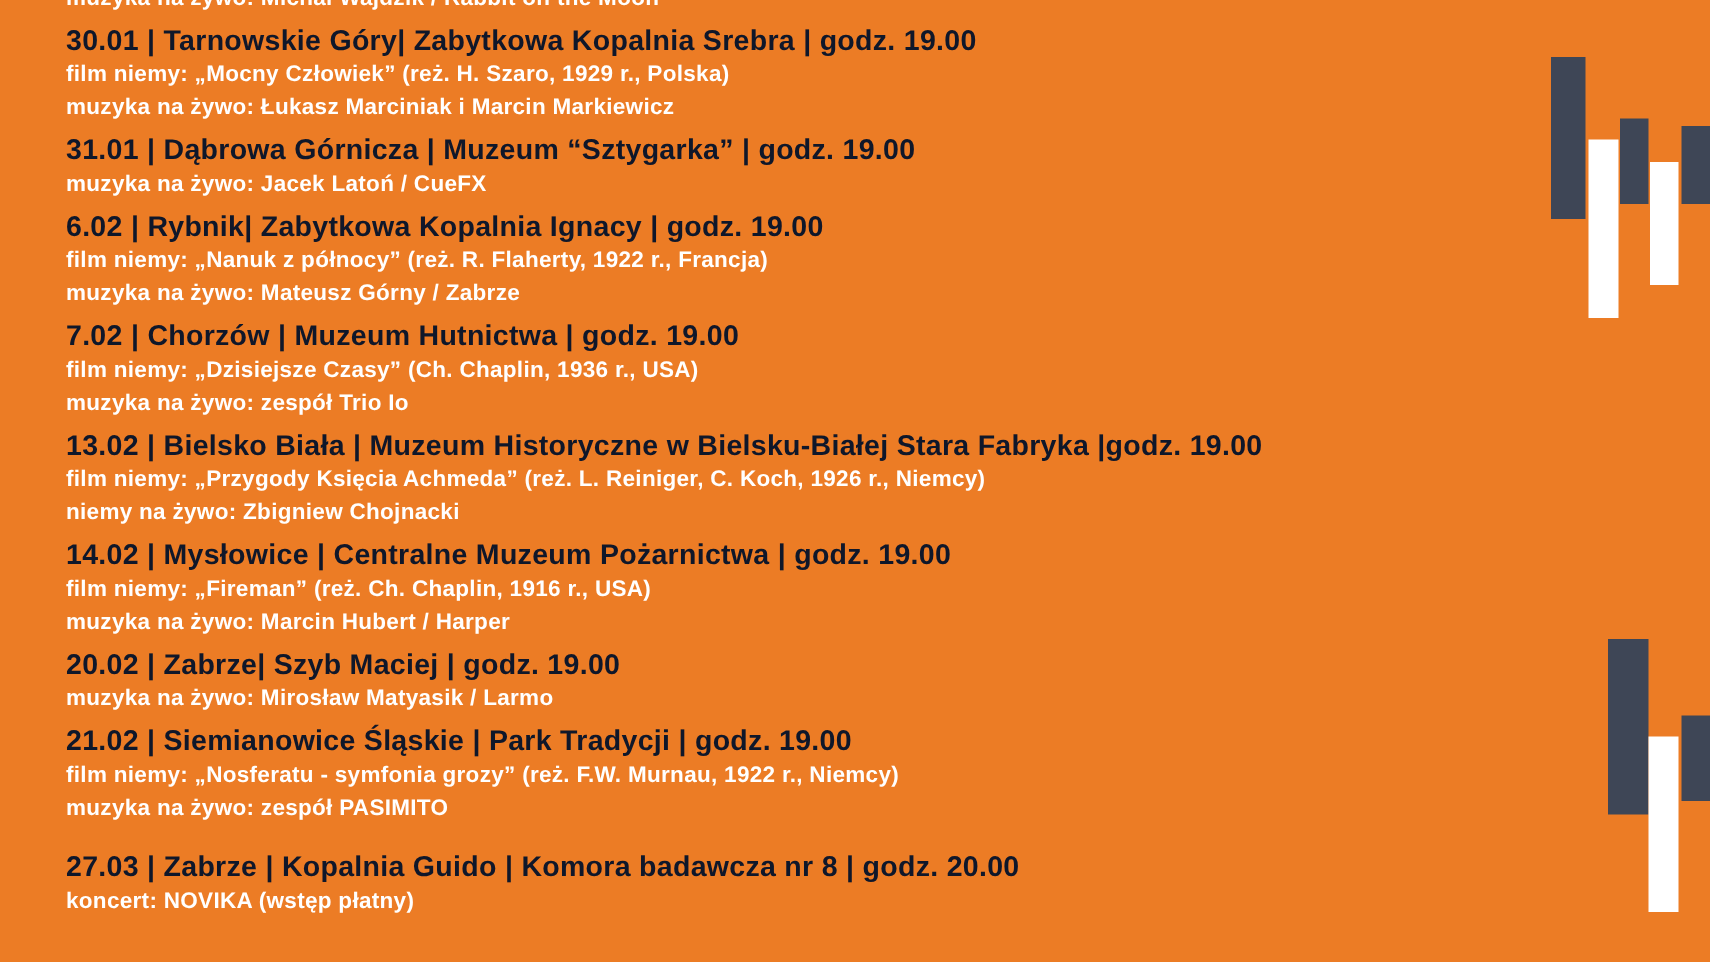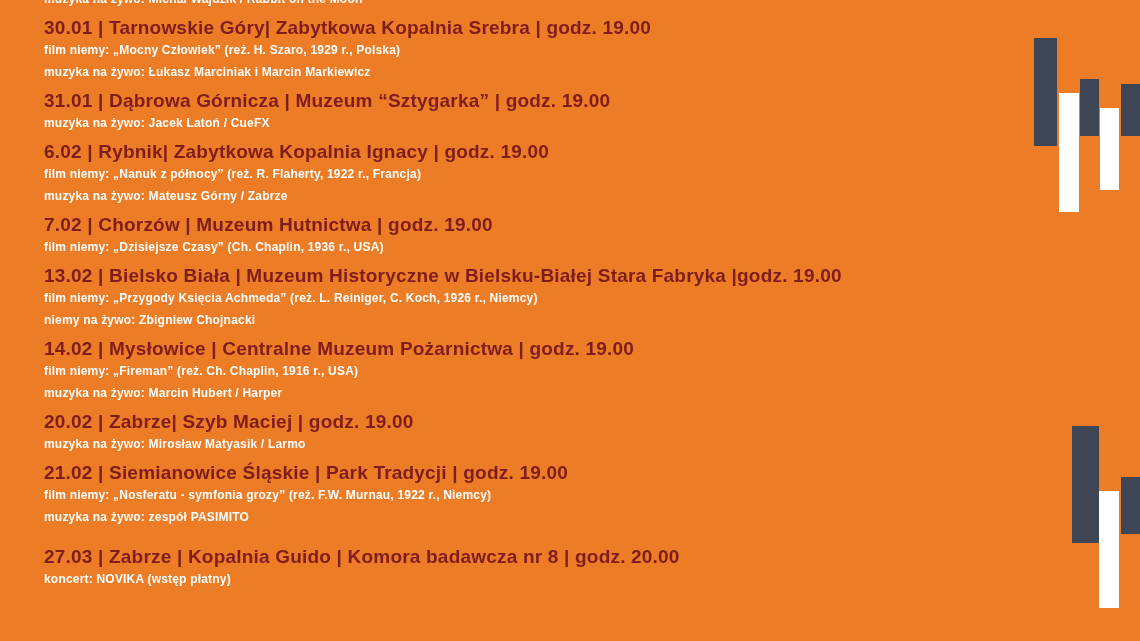--- a/index.html
+++ b/index.html
@@ -8,22 +8,22 @@
     background:#EC7C25;
     font-family:"Liberation Sans","DejaVu Sans",sans-serif;
     -webkit-font-smoothing:antialiased;
   }
   .poster{position:absolute;inset:0;}
   .text-col{
     position:absolute;left:44px;top:-12px;width:1080px;
     font-weight:bold;
   }
   .line{line-height:22px;white-space:nowrap;}
-  .line.header{color:#7f1d1d;font-size:19px;letter-spacing:0.2px;}
-  .line.detail{color:#FFFFFF;font-size:12px;letter-spacing:0.2px;}
+  .line.header{color:#0f172a;font-size:19px;letter-spacing:0.2px;}
+  .line.detail{color:#FFFFFF;font-size:15px;letter-spacing:0.2px;}
   .event{margin-top:7px;}
   .event.last{margin-top:18px;}
   
   .bar{position:absolute;}
   .bar.dark{background:#3E4656;}
   .bar.white{background:#FFFFFF;}
   #barA{left:1034px;top:38px;width:23px;height:108px;}
   #barB{left:1059px;top:93px;width:20px;height:119px;}
   #barC{left:1080px;top:79px;width:19px;height:57px;}
   #barD{left:1100px;top:108px;width:19px;height:82px;}
@@ -54,20 +54,21 @@
 
     <div class="event">
       <div class="line header">6.02 | Rybnik| Zabytkowa Kopalnia Ignacy | godz. 19.00</div>
       <div class="line detail">film niemy: „Nanuk z północy” (reż. R. Flaherty, 1922 r., Francja)</div>
       <div class="line detail">muzyka na żywo: Mateusz Górny / Zabrze</div>
     </div>
 
     <div class="event">
       <div class="line header">7.02 | Chorzów | Muzeum Hutnictwa | godz. 19.00</div>
       <div class="line detail">film niemy: „Dzisiejsze Czasy” (Ch. Chaplin, 1936 r., USA)</div>
+      <div class="line detail">muzyka na żywo: zespół Trio Io</div>
     </div>
 
     <div class="event">
       <div class="line header">13.02 | Bielsko Biała | Muzeum Historyczne w Bielsku-Białej Stara Fabryka |godz. 19.00</div>
       <div class="line detail">film niemy: „Przygody Księcia Achmeda” (reż. L. Reiniger, C. Koch, 1926 r., Niemcy)</div>
       <div class="line detail">niemy na żywo: Zbigniew Chojnacki</div>
     </div>
 
     <div class="event">
       <div class="line header">14.02 | Mysłowice | Centralne Muzeum Pożarnictwa | godz. 19.00</div>

